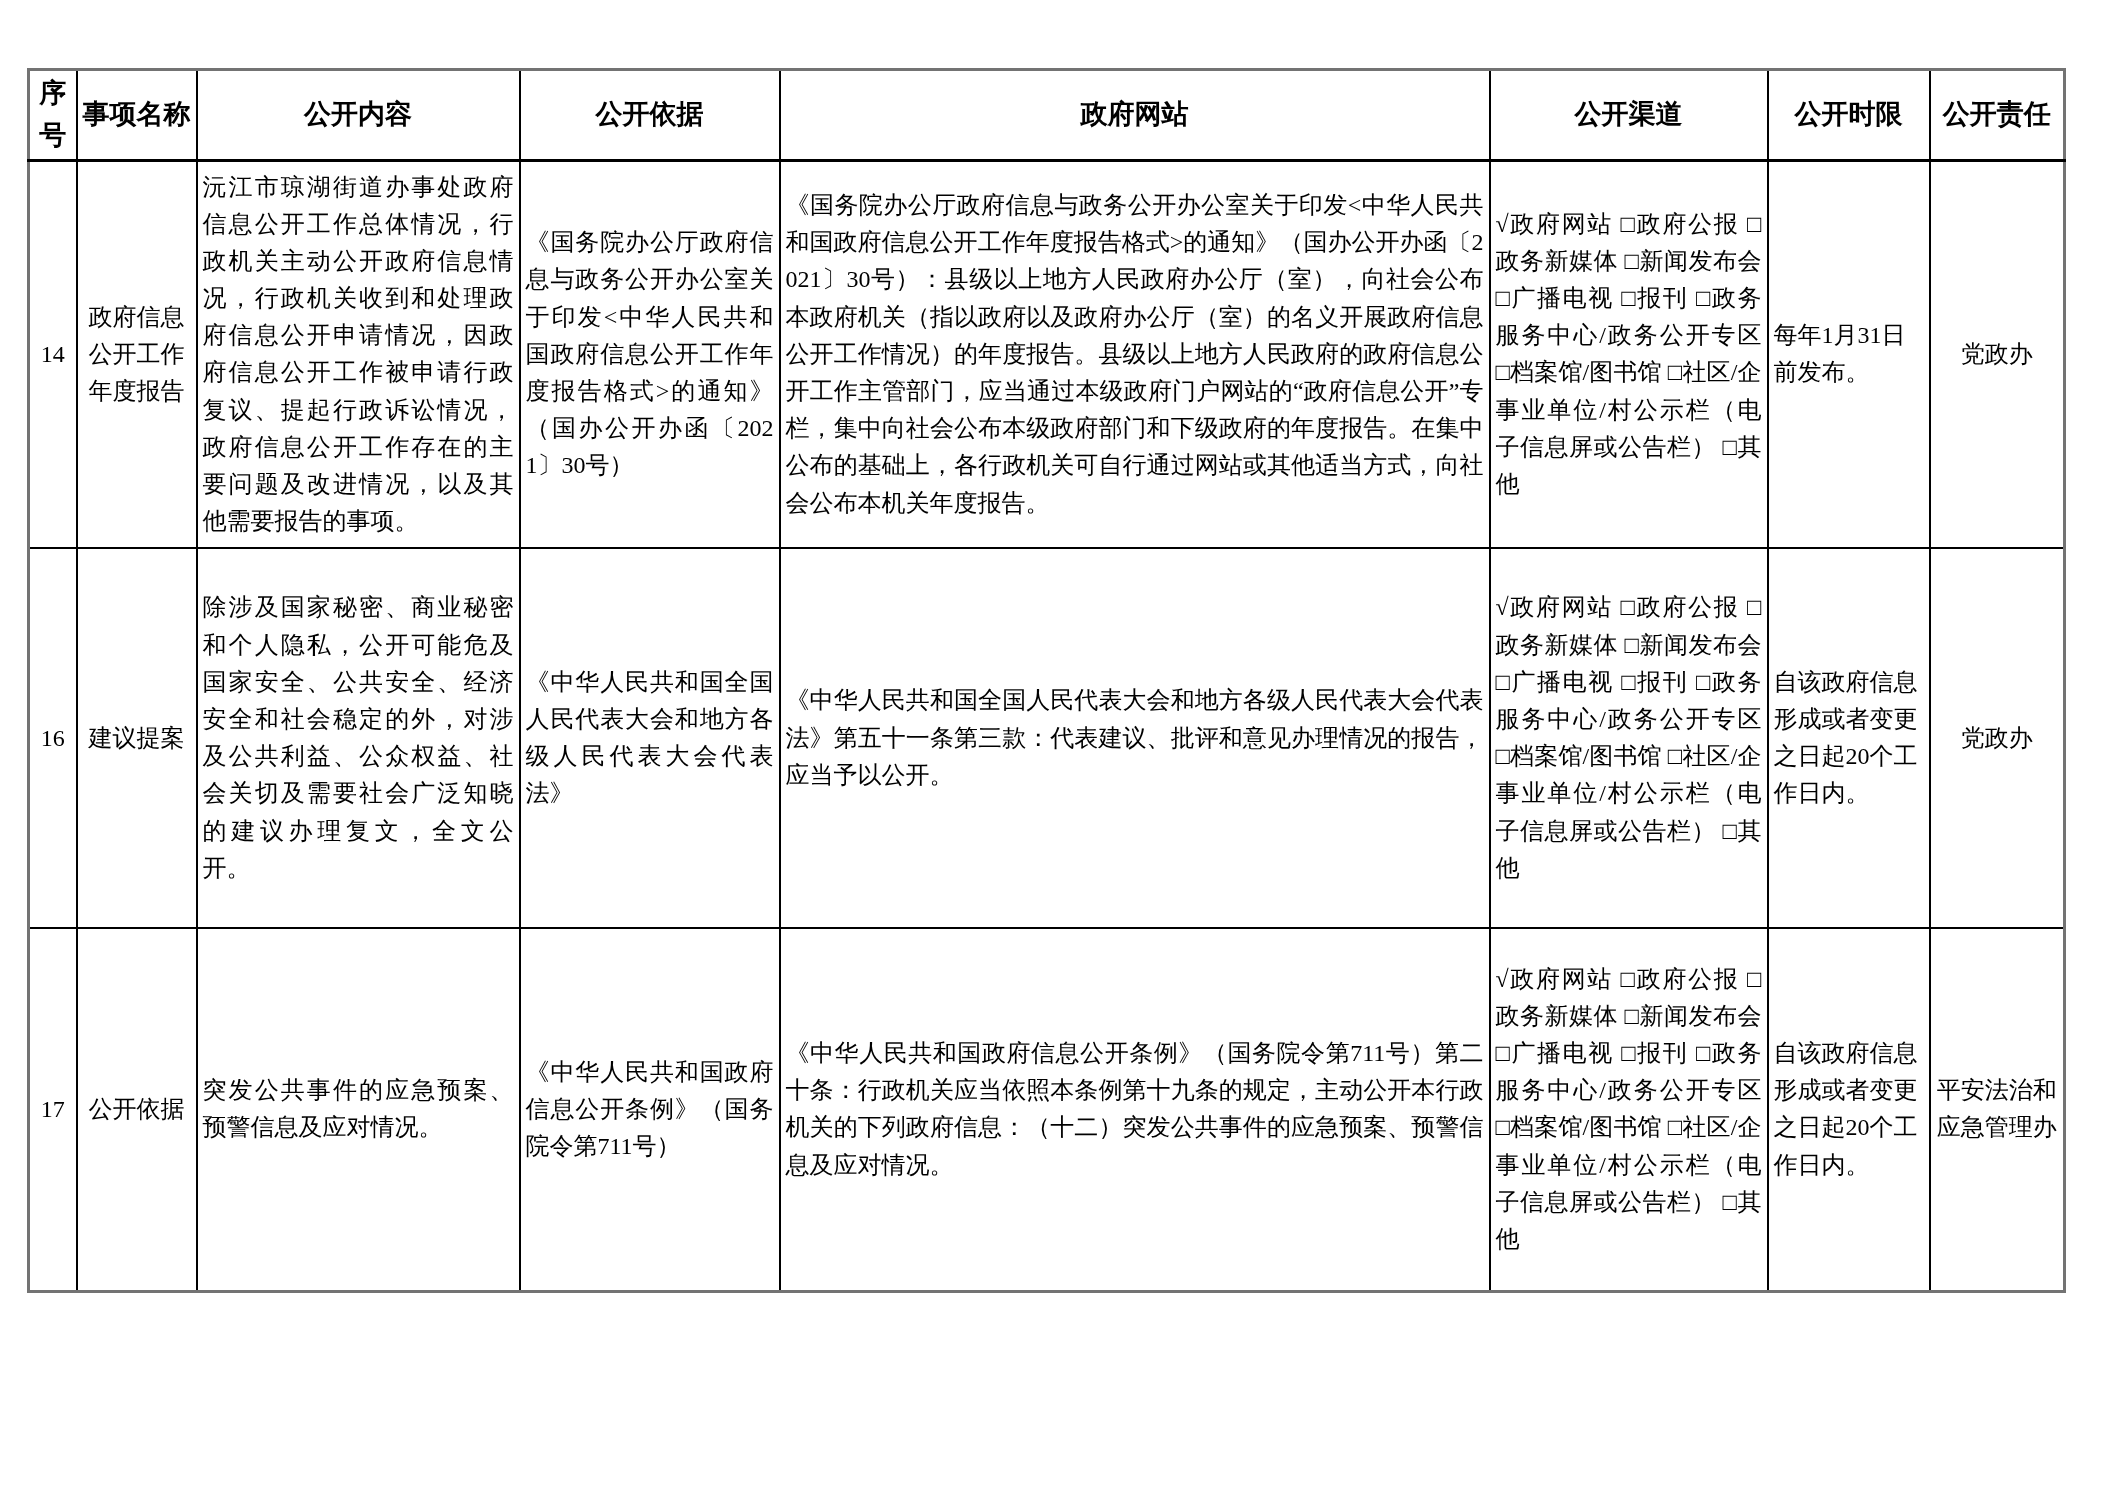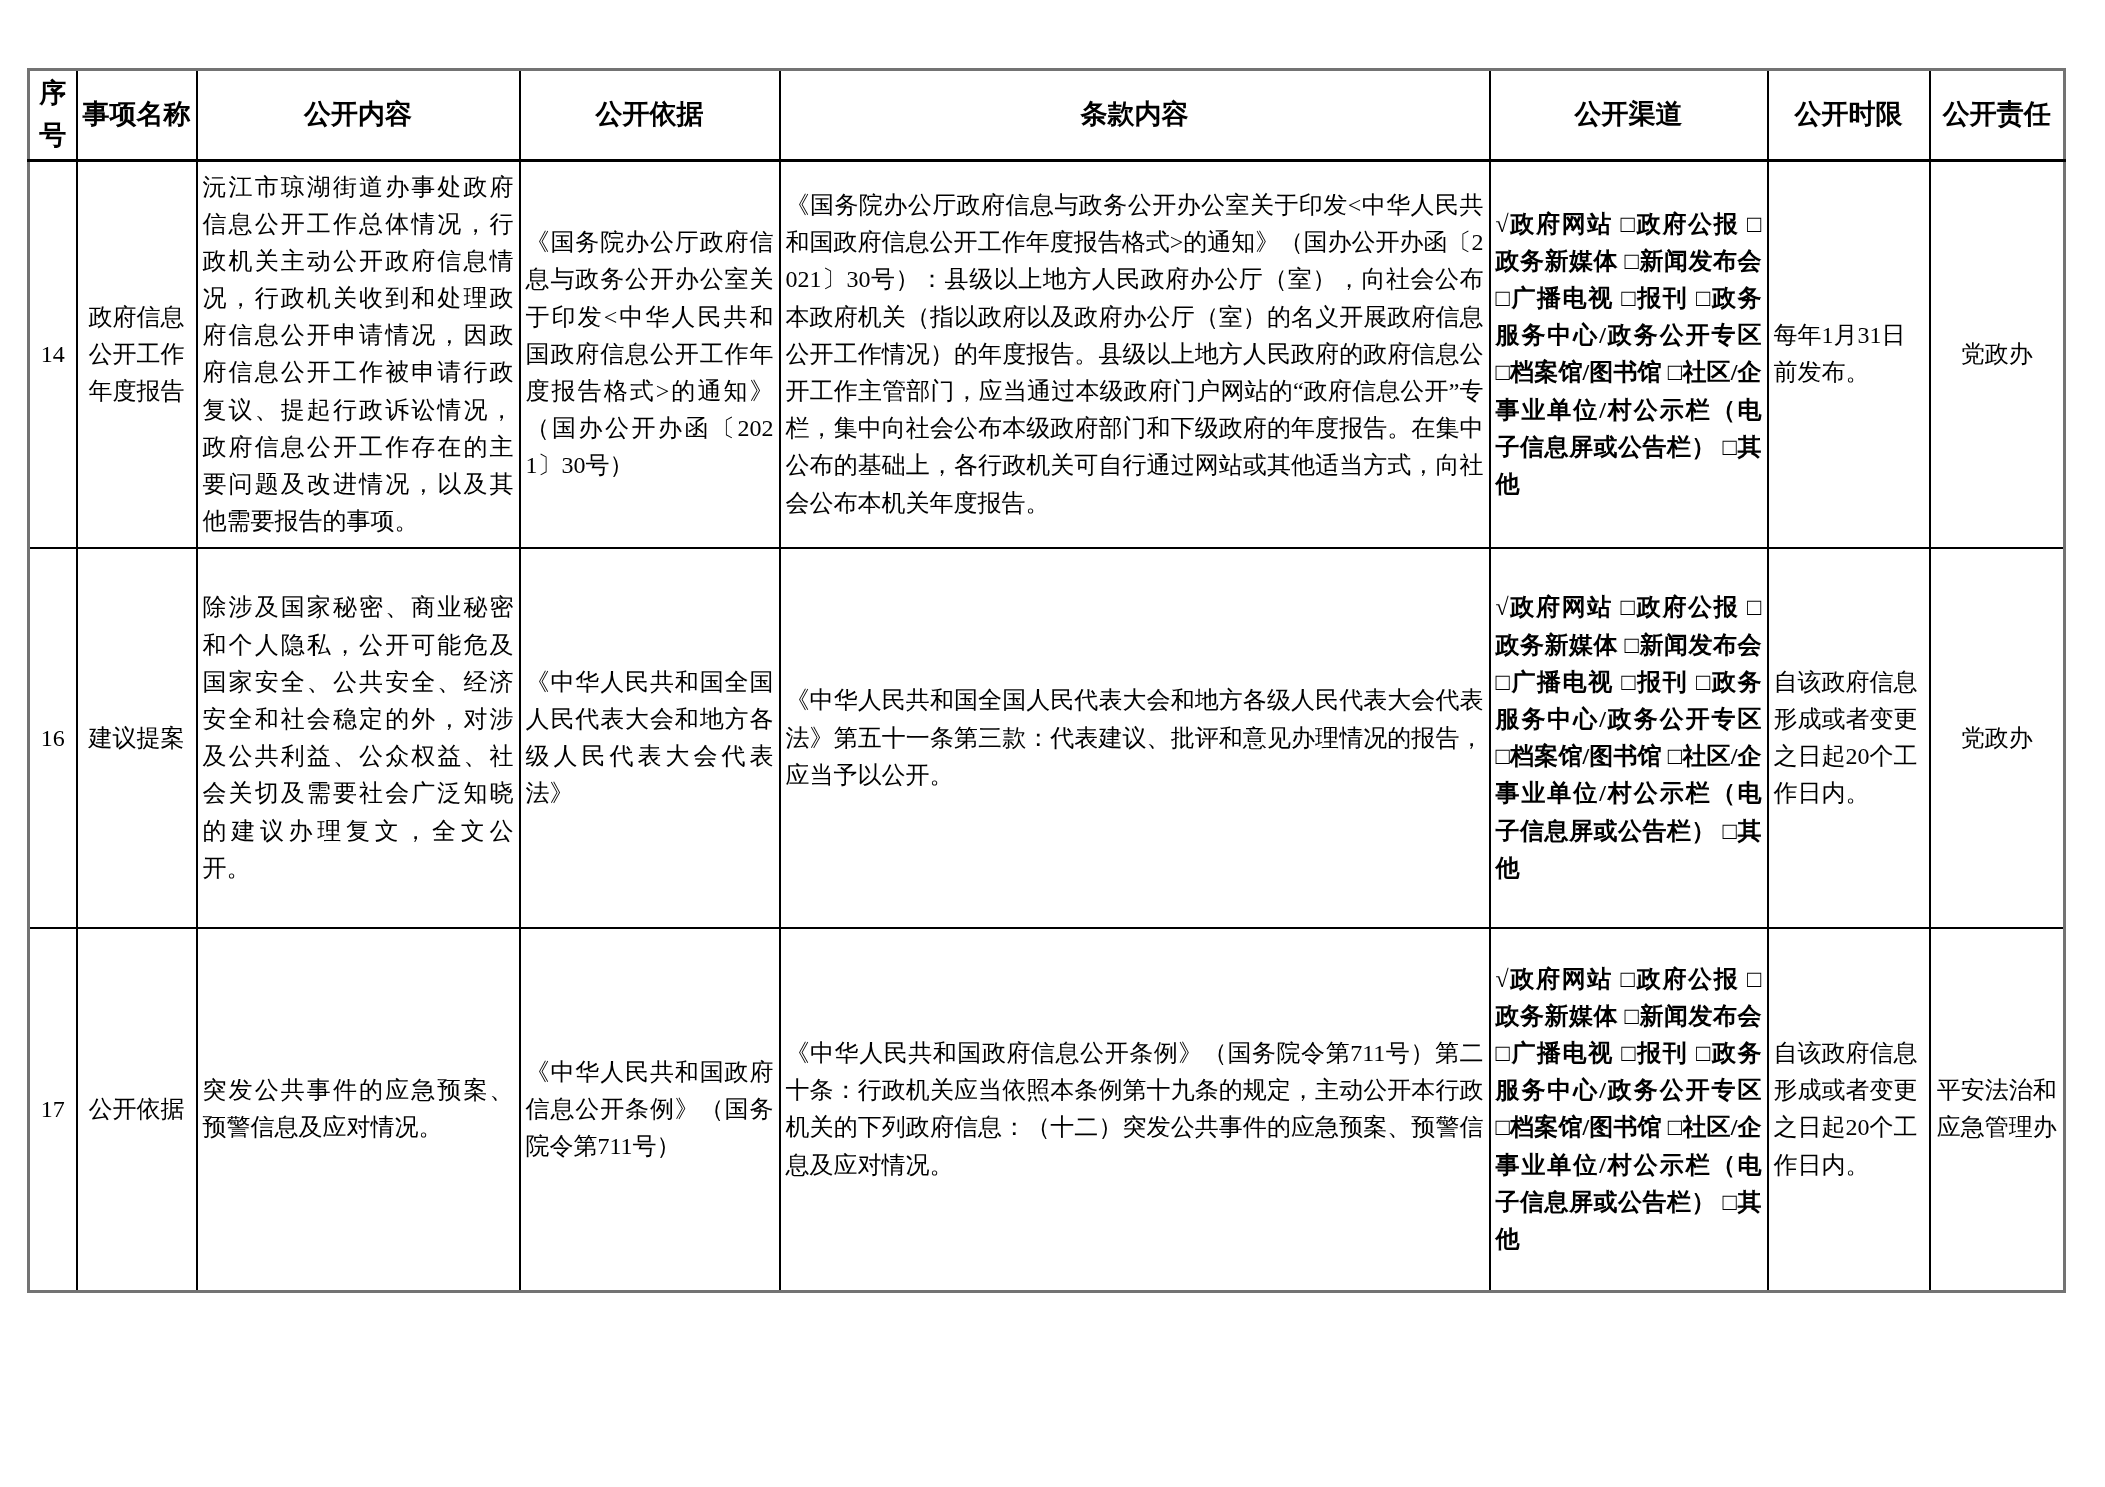--- a/index.html
+++ b/index.html
@@ -51,21 +51,20 @@
   tr.r17   { height: 363px; }
   td.c-no    { text-align: center; }
   td.c-name  { text-align: center; padding: 2px 4px; border-radius: 18px; }
   td.c-content, td.c-basis, td.c-clause {
     text-align: justify;
     text-justify: inter-character;
   }
   td.c-channel {
     text-align: justify;
     text-justify: inter-character;
-    font-weight: bold;
   }
   td.c-time  { text-align: left; margin-left: 11px; }
   td.c-resp  { text-align: center; }
 </style>
 </head>
 <body>
 
 <div class="page">
   <table class="disclosure">
     <colgroup>
@@ -77,21 +76,21 @@
       <col style="width:278px">
       <col style="width:162px">
       <col style="width:135px">
     </colgroup>
     <thead>
       <tr class="hdr">
         <th>序号</th>
         <th>事项名称</th>
         <th>公开内容</th>
         <th>公开依据</th>
-        <th>条款内容</th>
+        <th>政府网站</th>
         <th>公开渠道</th>
         <th>公开时限</th>
         <th>公开责任</th>
       </tr>
     </thead>
     <tbody>
       <tr class="r15">
         <td class="c-no">14</td>
         <td class="c-name">政府信息公开工作年度报告</td>
         <td class="c-content">沅江市琼湖街道办事处政府信息公开工作总体情况，行政机关主动公开政府信息情况，行政机关收到和处理政府信息公开申请情况，因政府信息公开工作被申请行政复议、提起行政诉讼情况，政府信息公开工作存在的主要问题及改进情况，以及其他需要报告的事项。</td>

